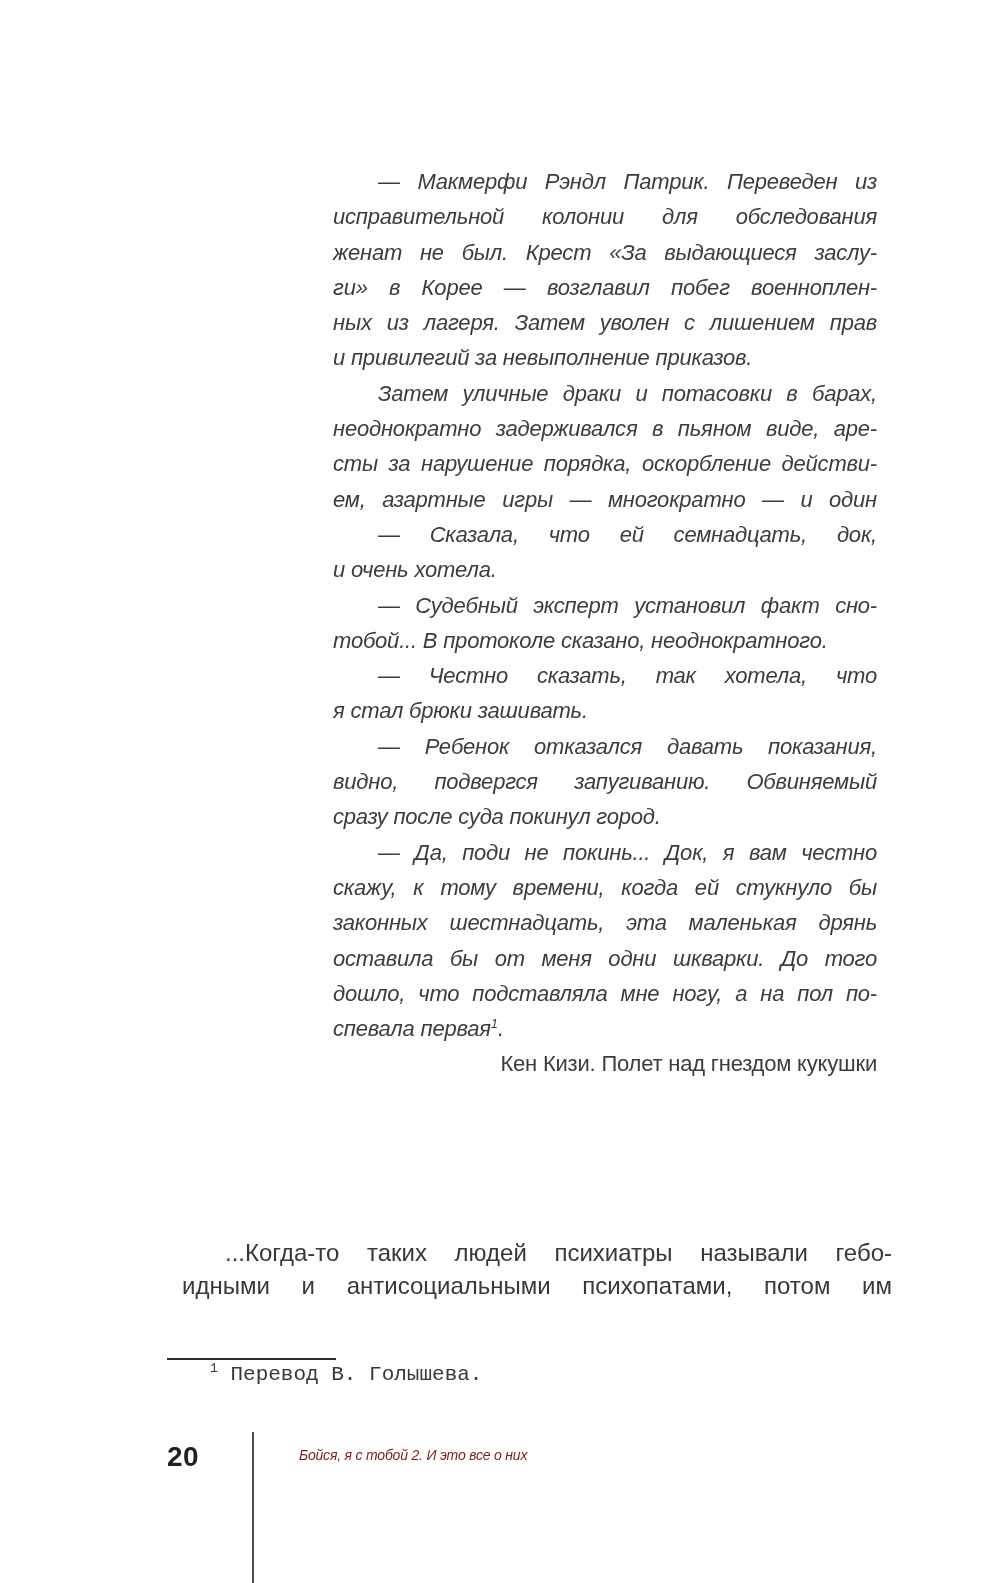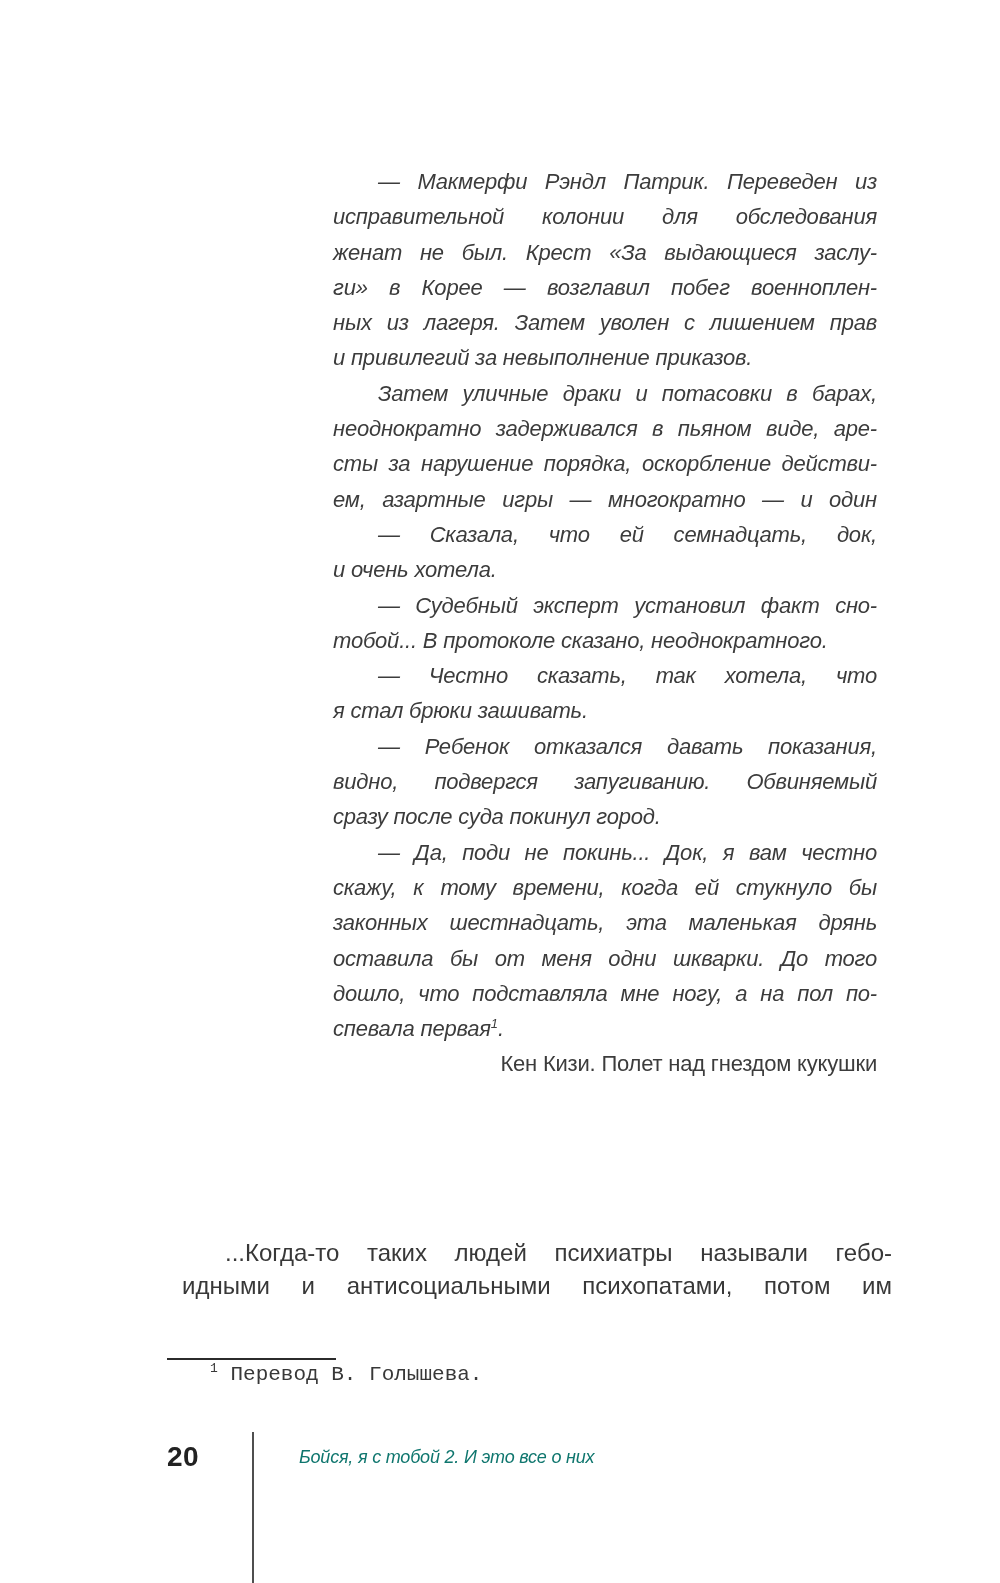--- a/index.html
+++ b/index.html
@@ -92,22 +92,22 @@
     top: 1432px;
     width: 2px;
     height: 151px;
     background: #4f4f4f;
   }
   .running-title {
     position: absolute;
     left: 299px;
     top: 1447px;
     font-style: italic;
-    font-size: 18px;
-    color: #0f766e;
+    font-size: 14px;
+    color: #7f1d1d;
     letter-spacing: -0.2px;
   }
 </style>
 </head>
 <body>
 
 <div class="page">
 
   <section class="quote">
     <div class="ql fl">— Макмерфи Рэндл Патрик. Переведен из</div>

